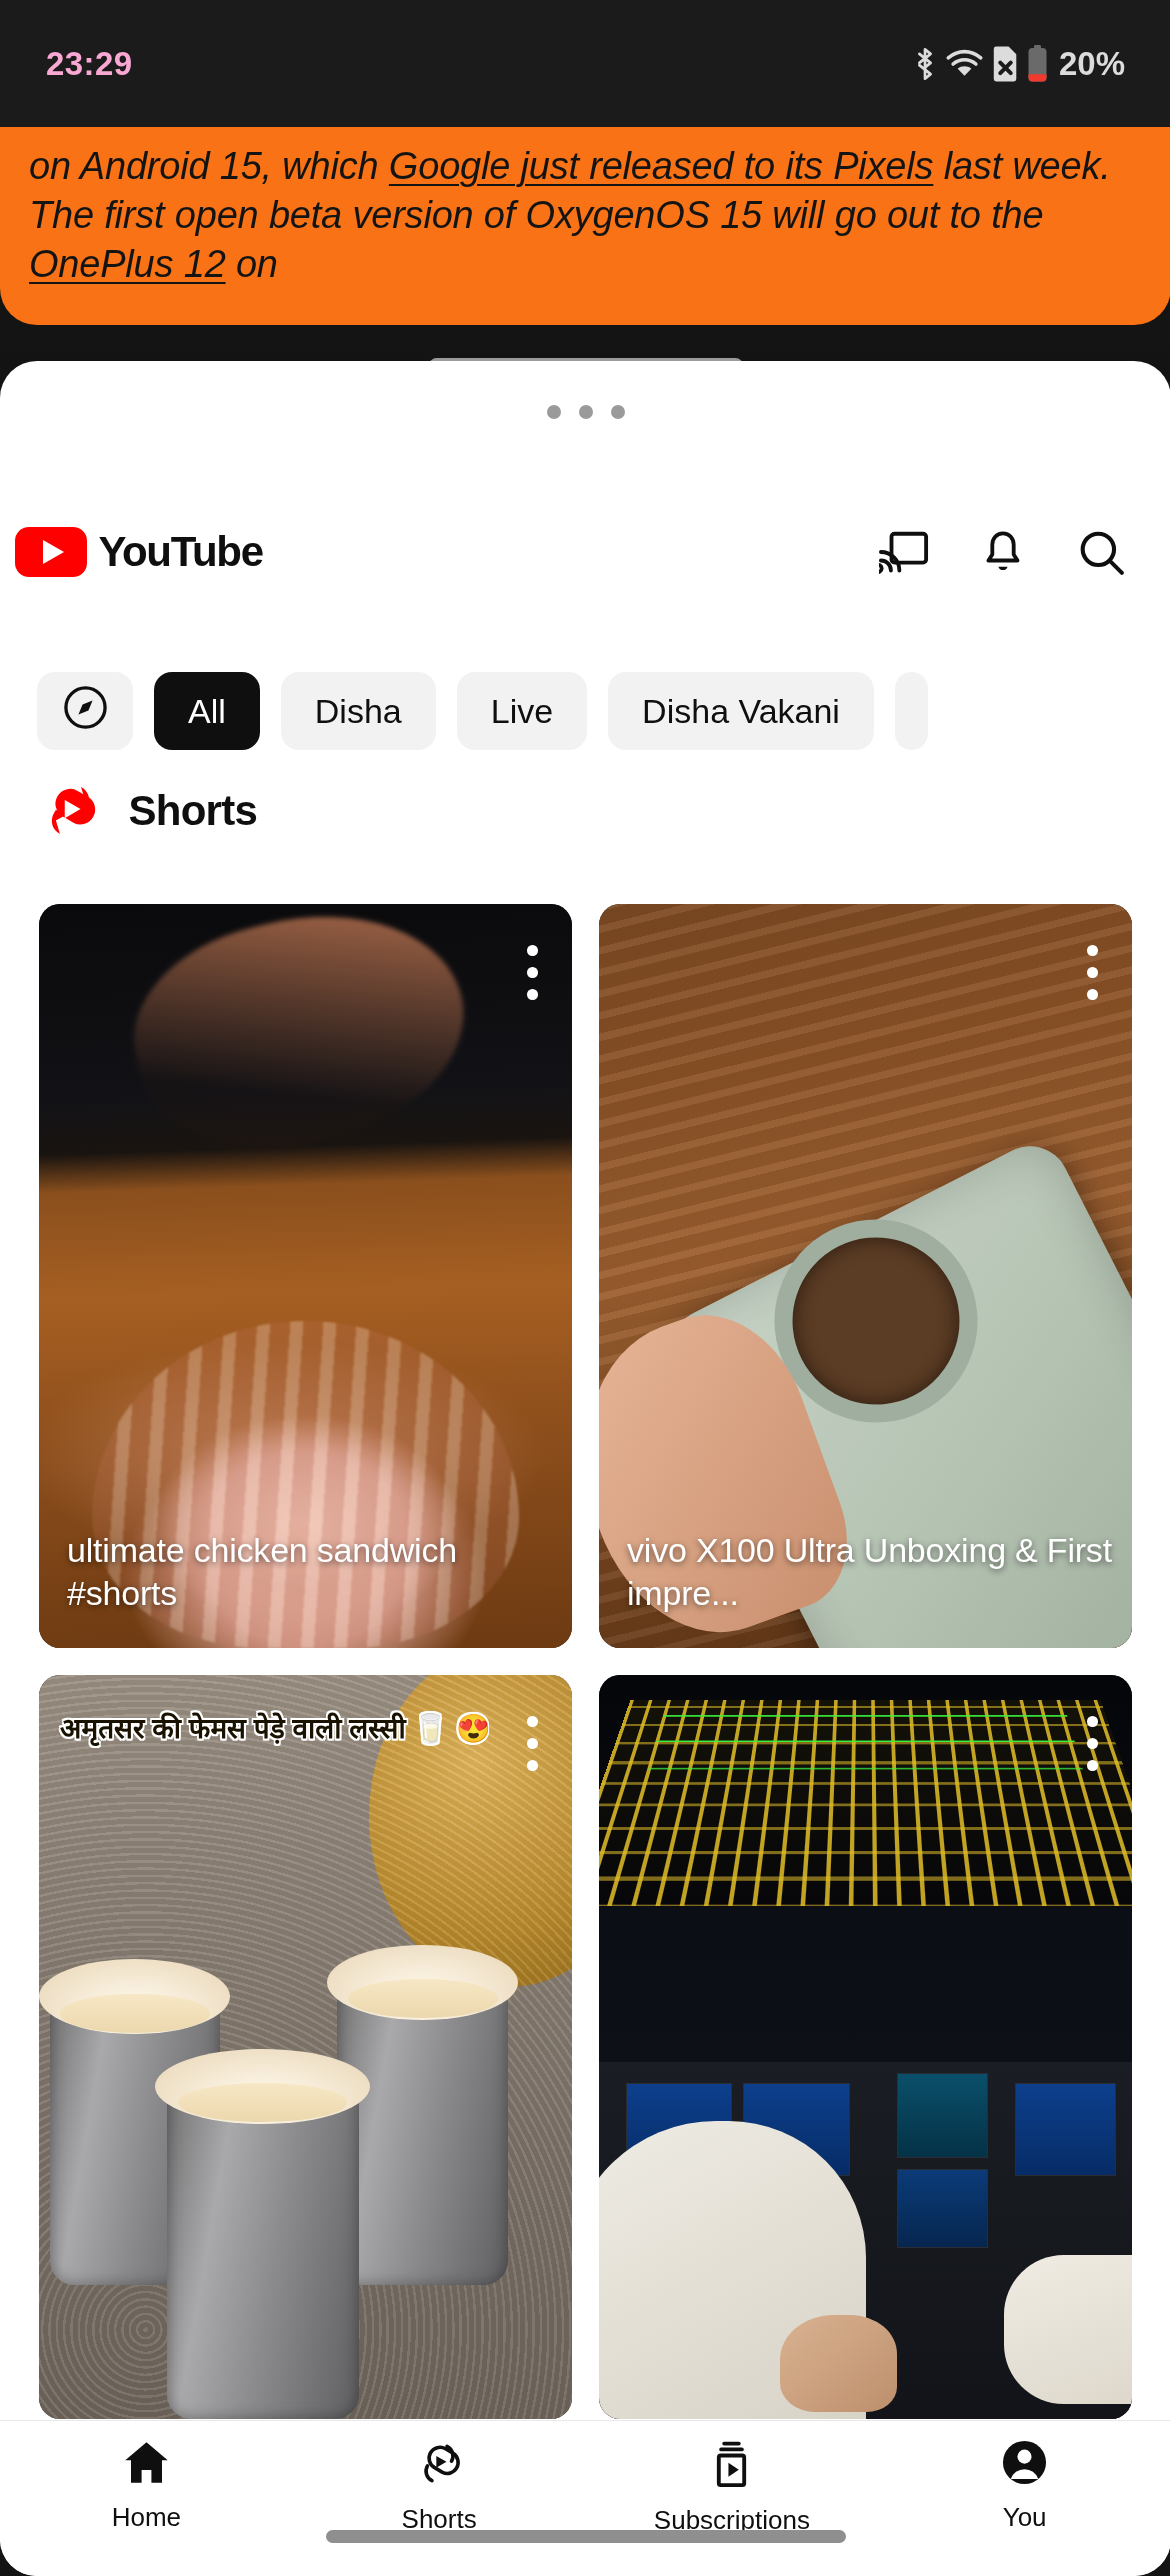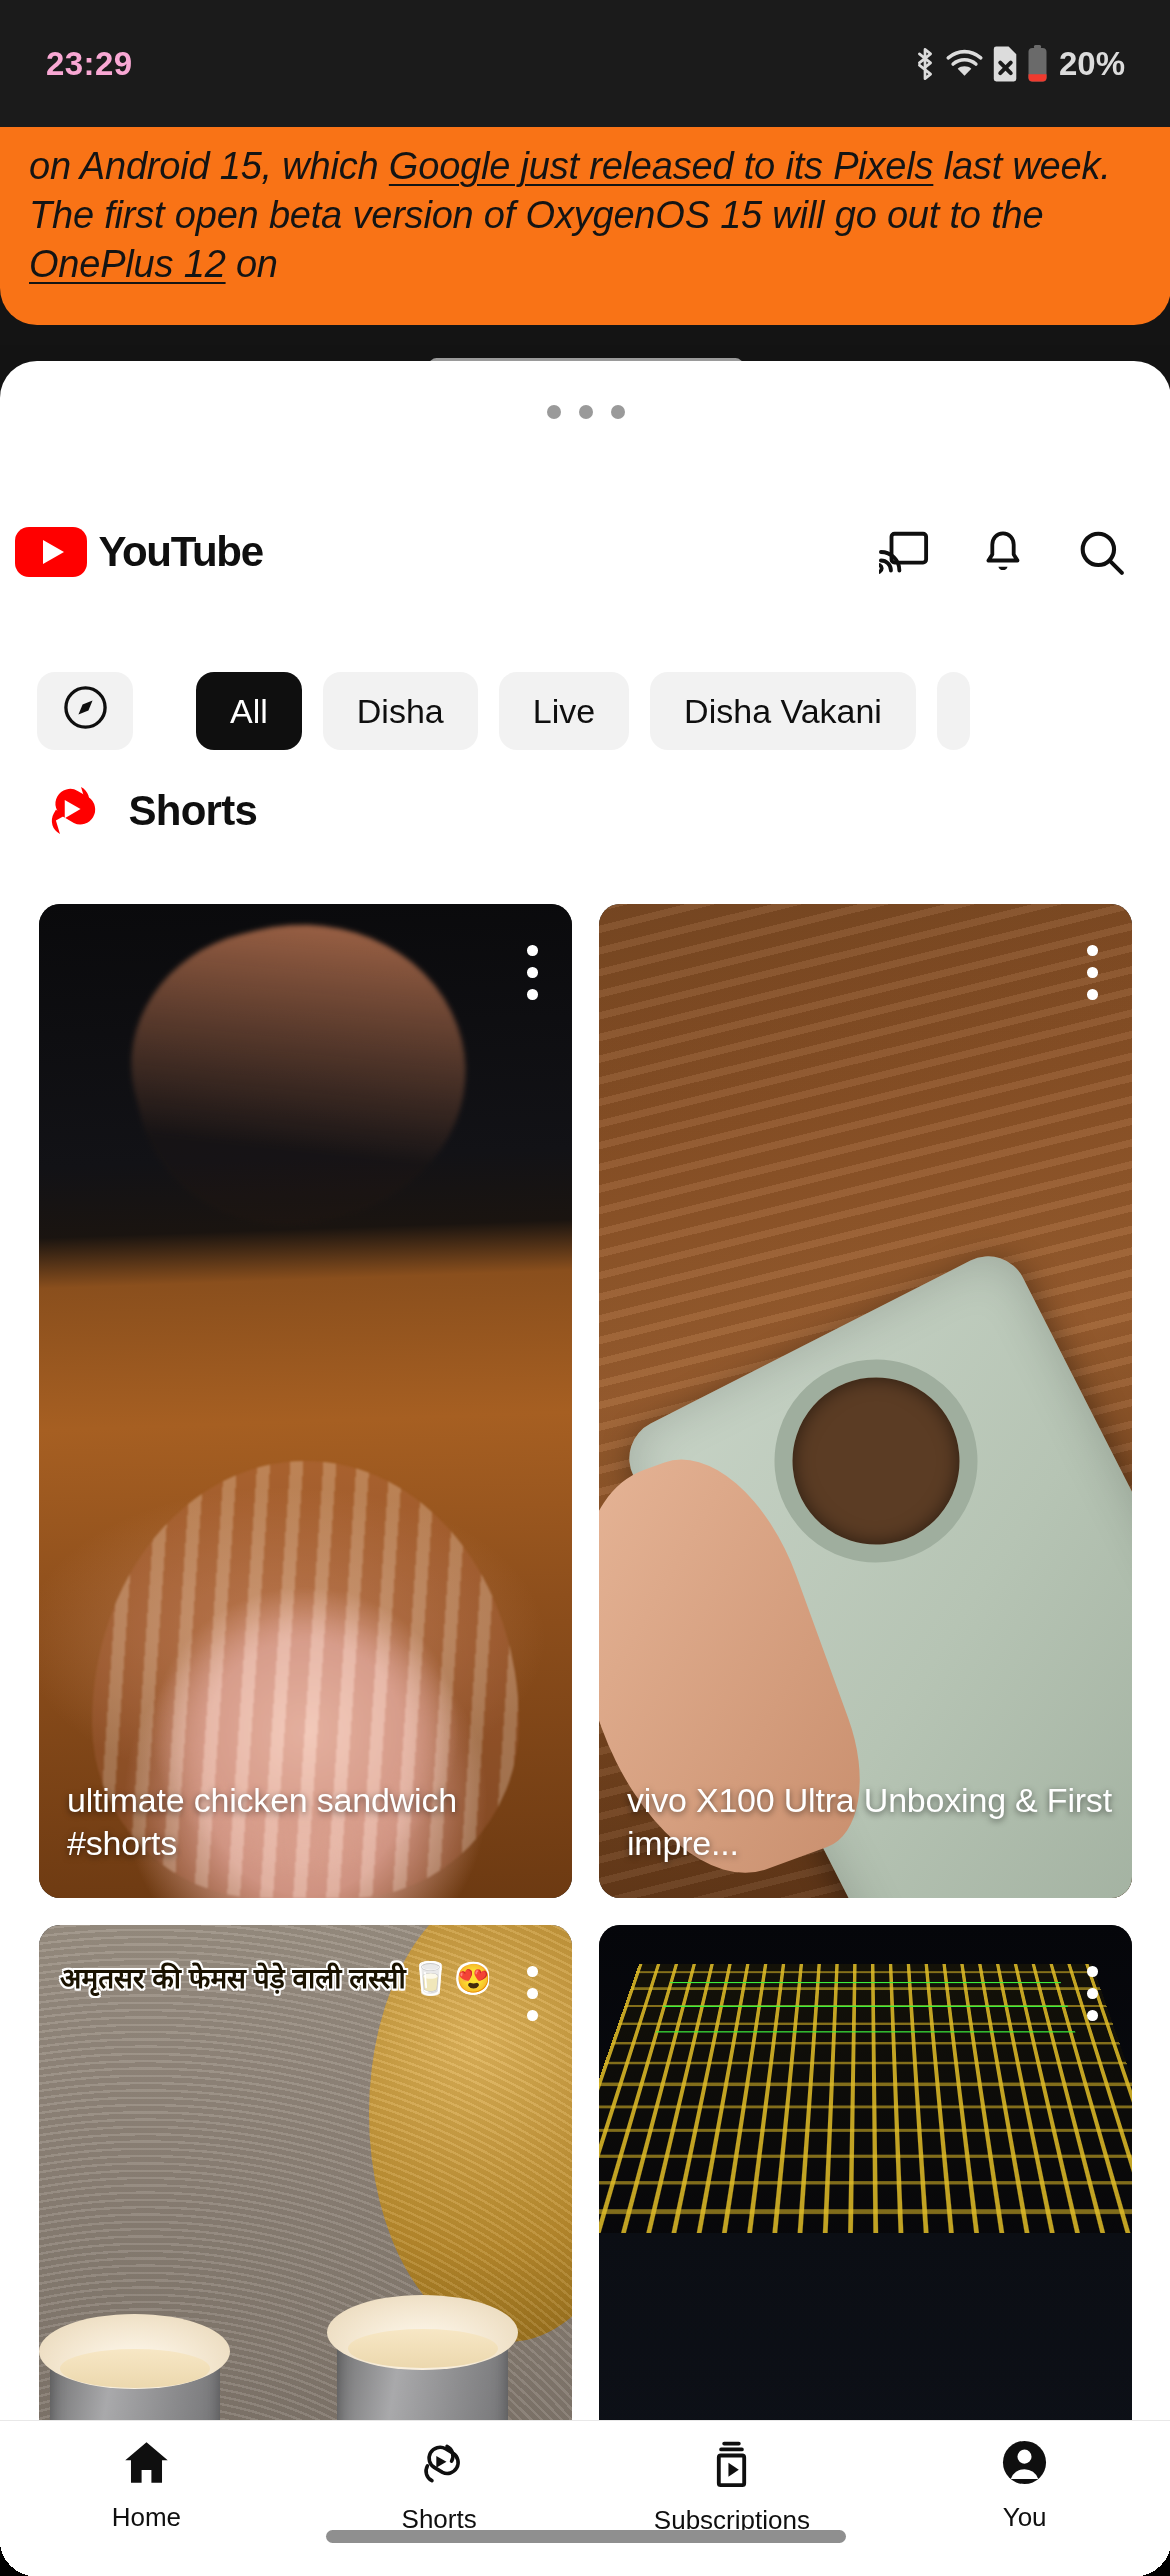--- a/index.html
+++ b/index.html
@@ -79,40 +79,40 @@
   
   #chips-row{
     position:absolute; top:301px; left:0; width:1171px; height:98px;
     display:flex; align-items:center; gap:21px; padding-left:37px;
   }
   .chip{
     height:78px; border-radius:18px; background:#f2f2f2;
     display:flex; align-items:center; justify-content:center;
     padding:0 34px; font-size:34px; color:#0f0f0f; white-space:nowrap; flex:0 0 auto;
   }
-  .chip.selected{ background:#0f0f0f; color:#ffffff;margin-left:42px; }
+  .chip.selected{ background:#0f0f0f; color:#ffffff; }
   .chip.icon-chip{ padding:0; width:96px; }
   .chip.partial{ width:33px; padding:0; }
 
   
   #shorts-header{
     position:absolute; top:416px; left:37px;
     display:flex; align-items:center; gap:24.4px;
   }
   #shorts-logo{ width:67px; height:67px; position:relative; }
   #shorts-title{ font-size:42px; font-weight:700; color:#0f0f0f; letter-spacing:-0.7px; }
 
   
   #shorts-grid{
     position:absolute; top:543px; left:39px;
     width:1093px;
     display:flex; flex-wrap:wrap; gap:27px 27px;
   }
   .short-card{
-    width:533px; height:994px; border-radius:21px; overflow:hidden;
+    width:533px; height:744px; border-radius:21px; overflow:hidden;
     position:relative; flex:0 0 auto; background:#202020;
   }
   .short-thumb{ position:absolute; inset:0; }
   .short-menu{
     position:absolute; top:41px; right:34px; display:flex; flex-direction:column; gap:11.4px;
     z-index:4;
   }
   .short-menu i{ width:10.6px;height:10.6px;border-radius:50%;background:#fff;display:block; }
   .short-title{
     position:absolute; left:28px; right:18px; bottom:33px; z-index:3;

